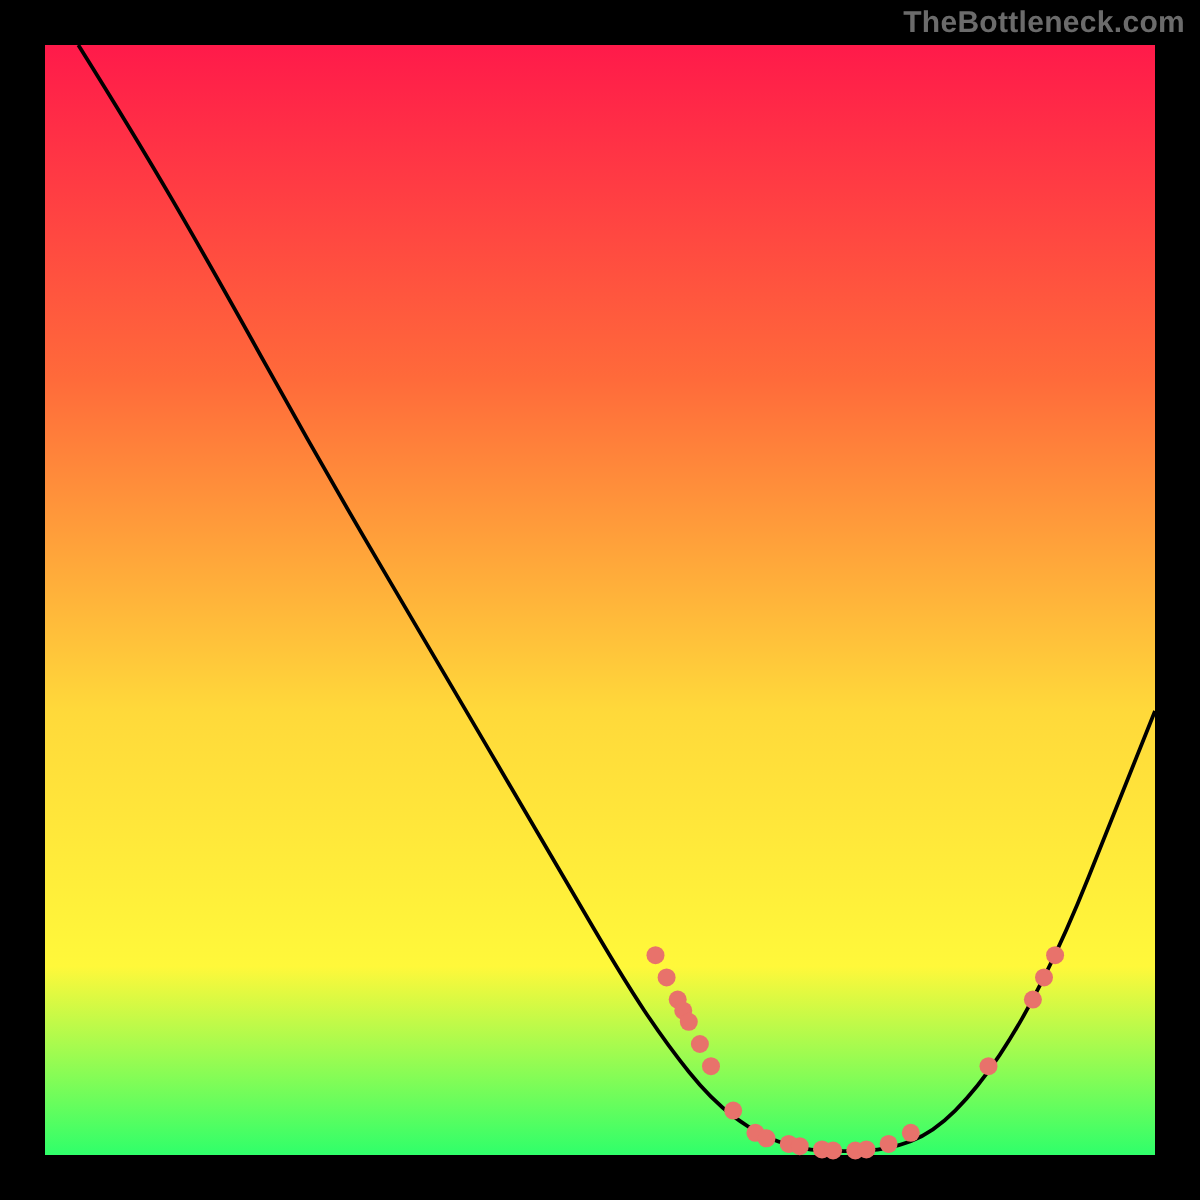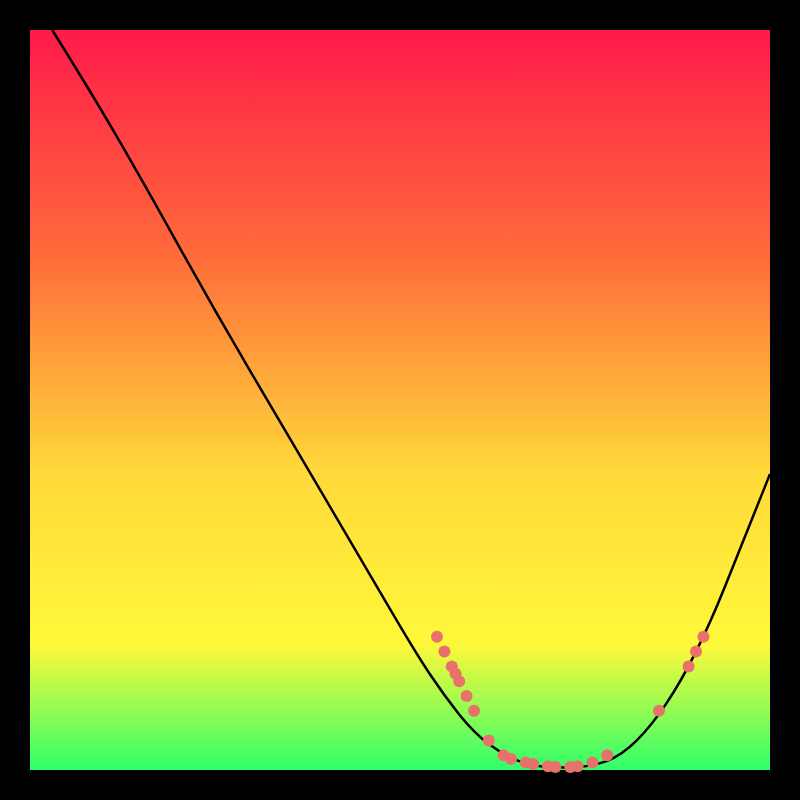--- a/index.html
+++ b/index.html
@@ -27,20 +27,21 @@
     z-index: 10;
   }
   svg {
     display: block;
   }
 </style>
 </head>
 <body>
 <div class="container">
 
+<div class="watermark">TheBottleneck.com</div>
 
 <svg id="chart-svg" width="800" height="800" viewBox="0 0 800 800">
   <defs>
     <linearGradient id="bg-grad" x1="0" y1="0" x2="0" y2="1">
       <stop id="g-stop-0" offset="0%" stop-color="#ff1a4a"></stop>
       <stop id="g-stop-1" offset="30%" stop-color="#ff6a3a"></stop>
       <stop id="g-stop-2" offset="60%" stop-color="#ffd93a"></stop>
       <stop id="g-stop-3" offset="83%" stop-color="#fff83a"></stop>
       <stop id="g-stop-4" offset="100%" stop-color="#2fff6a"></stop>
     </linearGradient>

